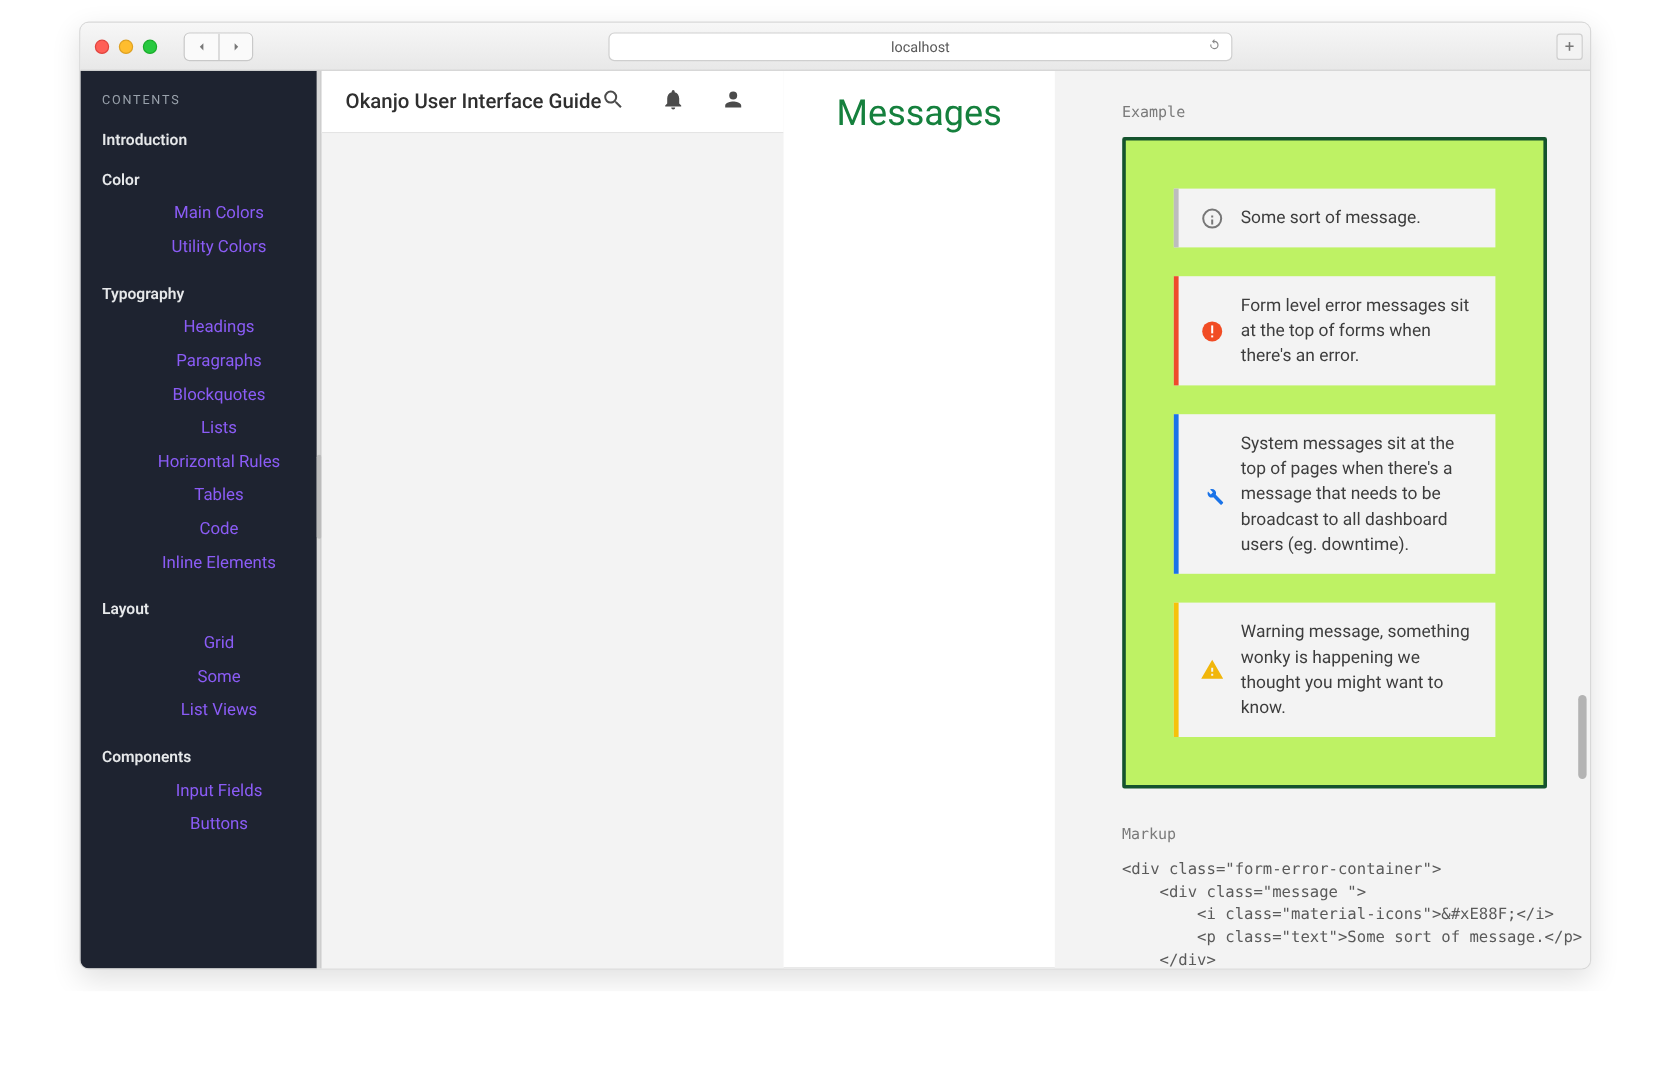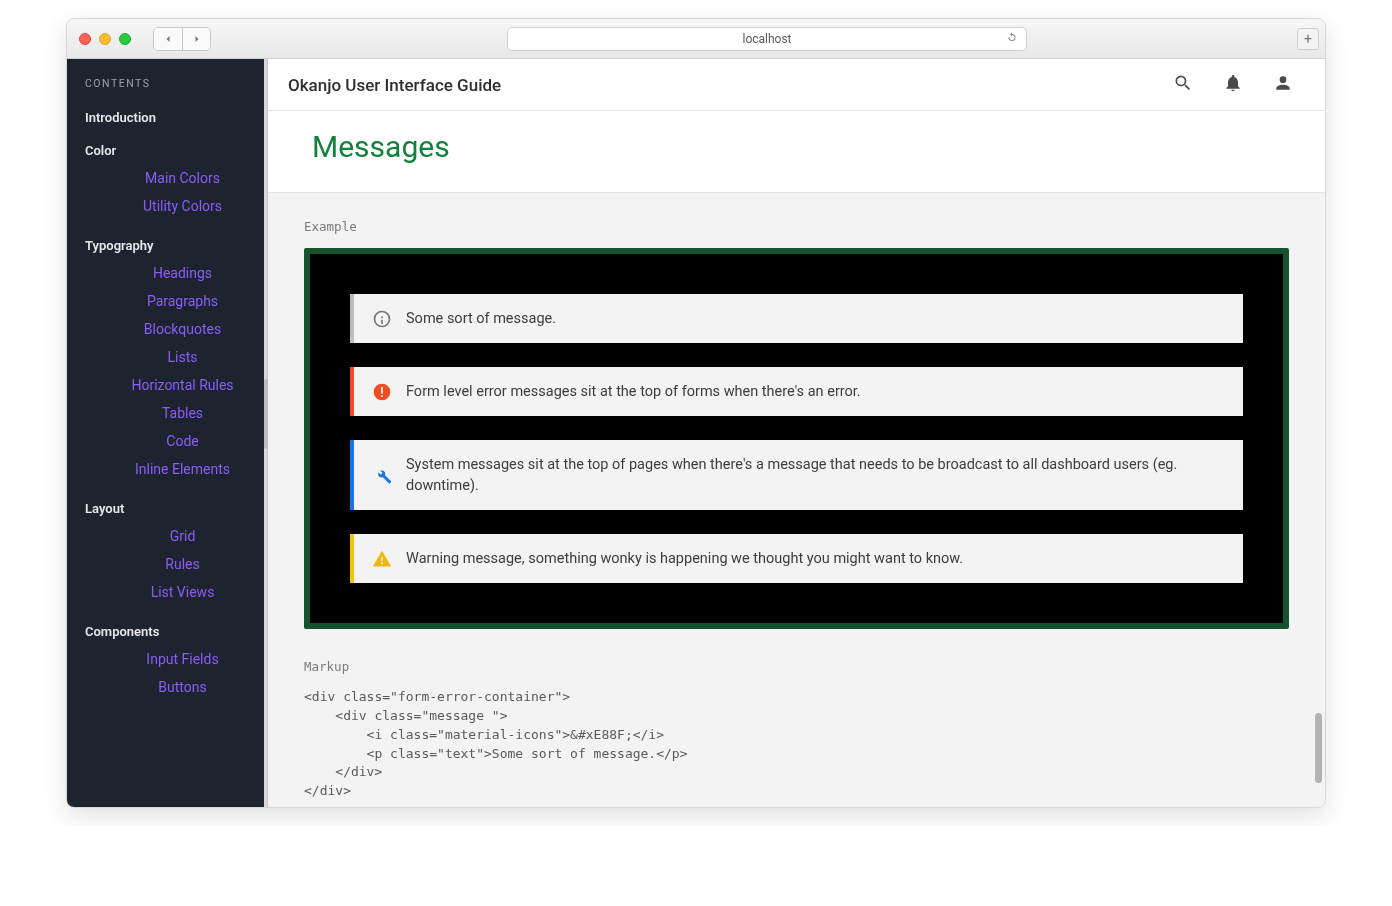--- a/index.html
+++ b/index.html
@@ -51,35 +51,35 @@
   .sidebar {
     width:197px; background:var(--sidebar-bg); color:var(--sidebar-text); padding:18px 0 18px 18px;
     font-size:14px; overflow:hidden; flex-shrink:0;
   }
   .sidebar .label { font-size:10.5px; letter-spacing:1.5px; color:var(--sidebar-text-dim); margin-bottom:20px; }
   .sidebar .cat { font-weight:600; margin:18px 0 6px; font-size:13px; }
   .sidebar .cat:first-of-type{ margin-top:6px; }
   .sidebar .sub { padding:6px 0 6px 16px; color:#8b5cf6; font-size:14px;text-align:center; }
   .splitter { width:4px; background:#d8d8d8; border-right:1px solid #c7c7c7; }
   .splitter-handle { width:4px; height:70px; background:#bcbcbc; border-radius:3px; margin-top:320px;}
-  .main { flex:1; display:flex; flex-direction:column; overflow:hidden; background:var(--page-bg); }
+  .main { flex:1; display:flex; overflow:hidden; background:var(--page-bg); }
   .header {
     height:52px; background:#ffffff; border-bottom:1px solid #e4e4e4; display:flex; align-items:center;
     padding:0 20px; justify-content:space-between;
   }
   .header .title { font-size:17px; font-weight:500; color:#2f2f2f; }
   .header .icons { display:flex; gap:30px; align-items:center; margin-right:12px; }
   .header .icons svg { width:20px;height:20px; fill:#4b4b4b; }
   .pagetitle {
     background:#ffffff; padding:18px 44px 28px; border-bottom:1px solid #e4e4e4;
   }
   .pagetitle h1{ margin:0; font-size:30px; font-weight:400; color:#15803d; }
-  .content { flex:1; overflow:auto; padding:26px 36px; position:relative; }
+  .content { flex:1; overflow:auto; padding:26px 36px; position:relative;margin-left:20px; }
   .section-label { font-family:Menlo,Consolas,monospace; font-size:12.5px; color:#7a7a7a; margin-bottom:14px; }
-  .examplecard { background:#000000; border:6px solid #14532d; border-radius:2px; padding:40px 40px; }
+  .examplecard { background:#bef264; border:3px solid #14532d; border-radius:2px; padding:40px 40px; }
   .msg {
     display:flex; align-items:center; gap:14px; background:var(--msg-bg); border-left:4px solid var(--info-border);
     padding:14px 18px; margin-bottom:24px; color:#3d3d3d; font-size:14.5px; line-height:1.45;
   }
   .msg:last-child{margin-bottom:0;}
   .msg.error{ border-left-color:var(--error-border);}
   .msg.system{ border-left-color:var(--system-border);}
   .msg.warning{ border-left-color:var(--warning-border);}
   .msg .icon{ flex-shrink:0; width:20px;height:20px; display:flex;align-items:center;justify-content:center; }
   .msg .icon svg{width:20px;height:20px;}
@@ -140,21 +140,21 @@
       <div class="sub">Paragraphs</div>
       <div class="sub">Blockquotes</div>
       <div class="sub">Lists</div>
       <div class="sub">Horizontal Rules</div>
       <div class="sub">Tables</div>
       <div class="sub">Code</div>
       <div class="sub">Inline Elements</div>
 
       <div class="cat">Layout</div>
       <div class="sub">Grid</div>
-      <div class="sub">Rules</div>
+      <div class="sub">Some</div>
       <div class="sub">List Views</div>
 
       <div class="cat">Components</div>
       <div class="sub">Input Fields</div>
       <div class="sub">Buttons</div>
     </aside>
 
     <div class="splitter">
         <div class="splitter-handle"></div>
       </div>

